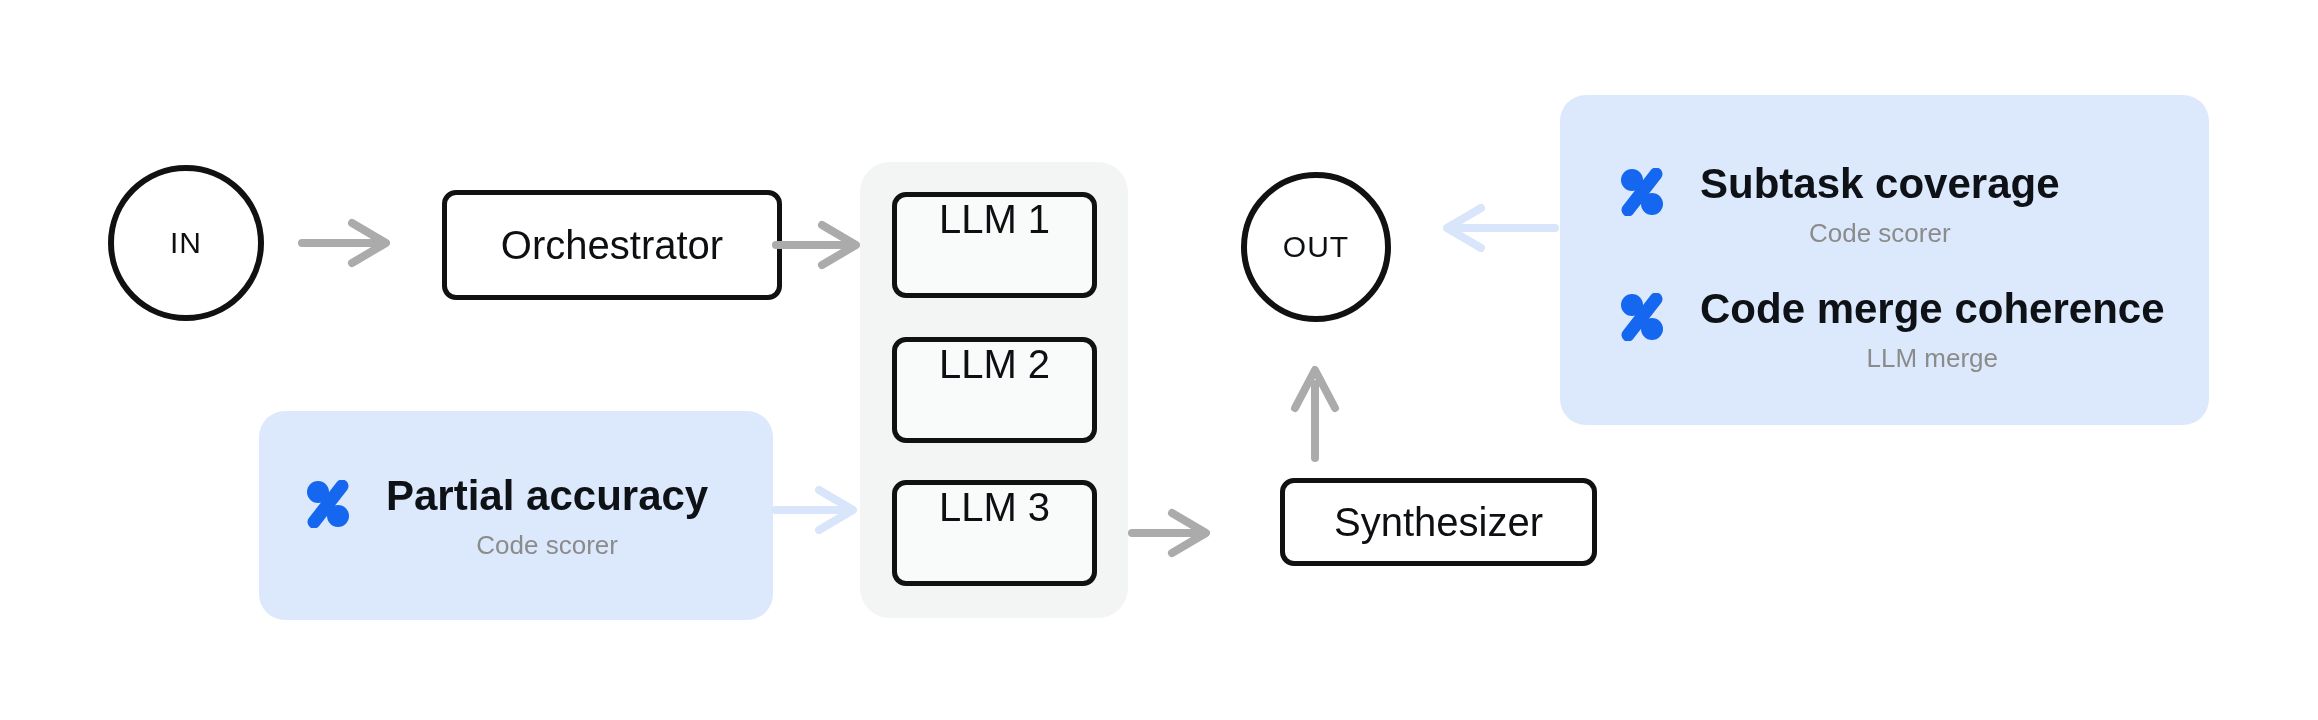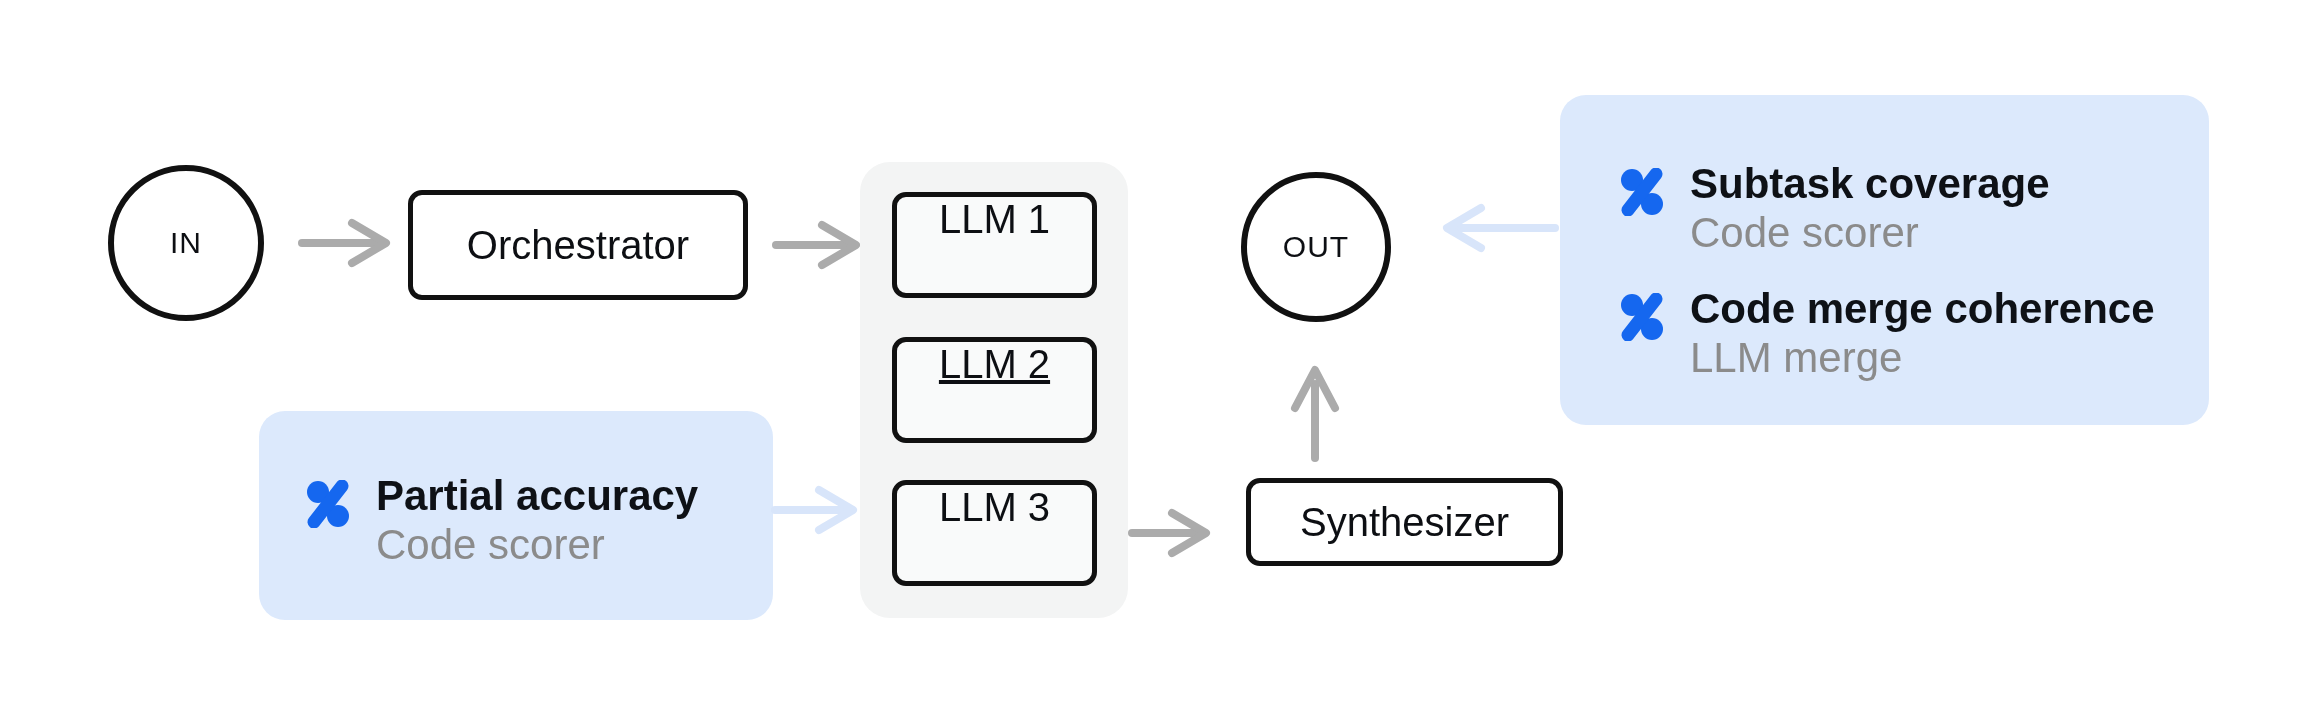--- a/index.html
+++ b/index.html
@@ -26,21 +26,21 @@
   .node-in  { left:108px; top:165px; width:156px; height:156px; }
   .node-out { left:1241px; top:172px; width:150px; height:150px; }
 
   
   .node-box {
     position:absolute;
     border:5px solid var(--node-border);
     border-radius:14px;
     background:#ffffff;
     display:flex; align-items:center; justify-content:center;
-    font-size:40px; font-weight:500; color:#0d0f13;
+    font-size:40px; font-weight:500; color:#0d0f13;margin-left:34px;
   }
   .node-orchestrator { left:408px;  top:190px; width:340px; height:110px; }
   .node-synthesizer  { left:1246px; top:478px; width:317px; height:88px; }
 
   
   .llm-group {
     position:absolute;
     left:860px; top:162px; width:268px; height:456px;
     background:var(--container-gray);
     border-radius:30px;
@@ -48,51 +48,51 @@
   .llm-box {
     position:absolute;
     left:892px; width:205px; height:106px;
     border:5px solid var(--node-border);
     border-radius:14px;
     background:#f9fafa;
     display:flex; align-items:flex-start; justify-content:center;
     font-size:40px; font-weight:500; color:#0d0f13;
   }
   .llm-1 { top:192px; }
-  .llm-2 { top:337px;text-decoration:underline; }
+  .llm-2 { top:337px; }
   .llm-3 { top:480px; }
 
   
   .panel {
     position:absolute;
     background:var(--panel-blue);
     border-radius:26px;
   }
   .panel-left  { left:259px;  top:411px; width:514px; height:209px; }
   .panel-right { left:1560px; top:95px;  width:649px; height:330px; }
 
   .scorer-row {
     position:absolute;
-    display:flex; align-items:flex-start; gap:26px;
+    display:flex; align-items:flex-start; gap:36px;
   }
   .scorer-row-partial { left:306px;  top:470px; }
   .scorer-row-subtask { left:1620px; top:158px; }
   .scorer-row-final   { left:1620px; top:283px; }
 
   .scorer-icon { flex:0 0 auto; margin-top:10px; color:var(--icon-blue); }
   .scorer-icon svg { display:block; width:44px; height:48px; }
 
   .scorer-text { display:flex; flex-direction:column; }
   .scorer-title {
     font-size:42px; font-weight:600; color:#0e1116; line-height:52px;
     white-space:nowrap;
   }
   .scorer-sub {
-    font-size:42px; font-weight:400; color:var(--subtitle-gray);
-    line-height:46px; white-space:nowrap;
+    font-size:26px; font-weight:400; color:var(--subtitle-gray);
+    line-height:46px; white-space:nowrap;text-align:center;
   }
 
   
   .arrow { position:absolute; }
   .arrow svg { display:block; overflow:visible; }
   .arrow path {
     fill:none;
     stroke-width:8px;
     stroke-linecap:round;
     stroke-linejoin:round;

